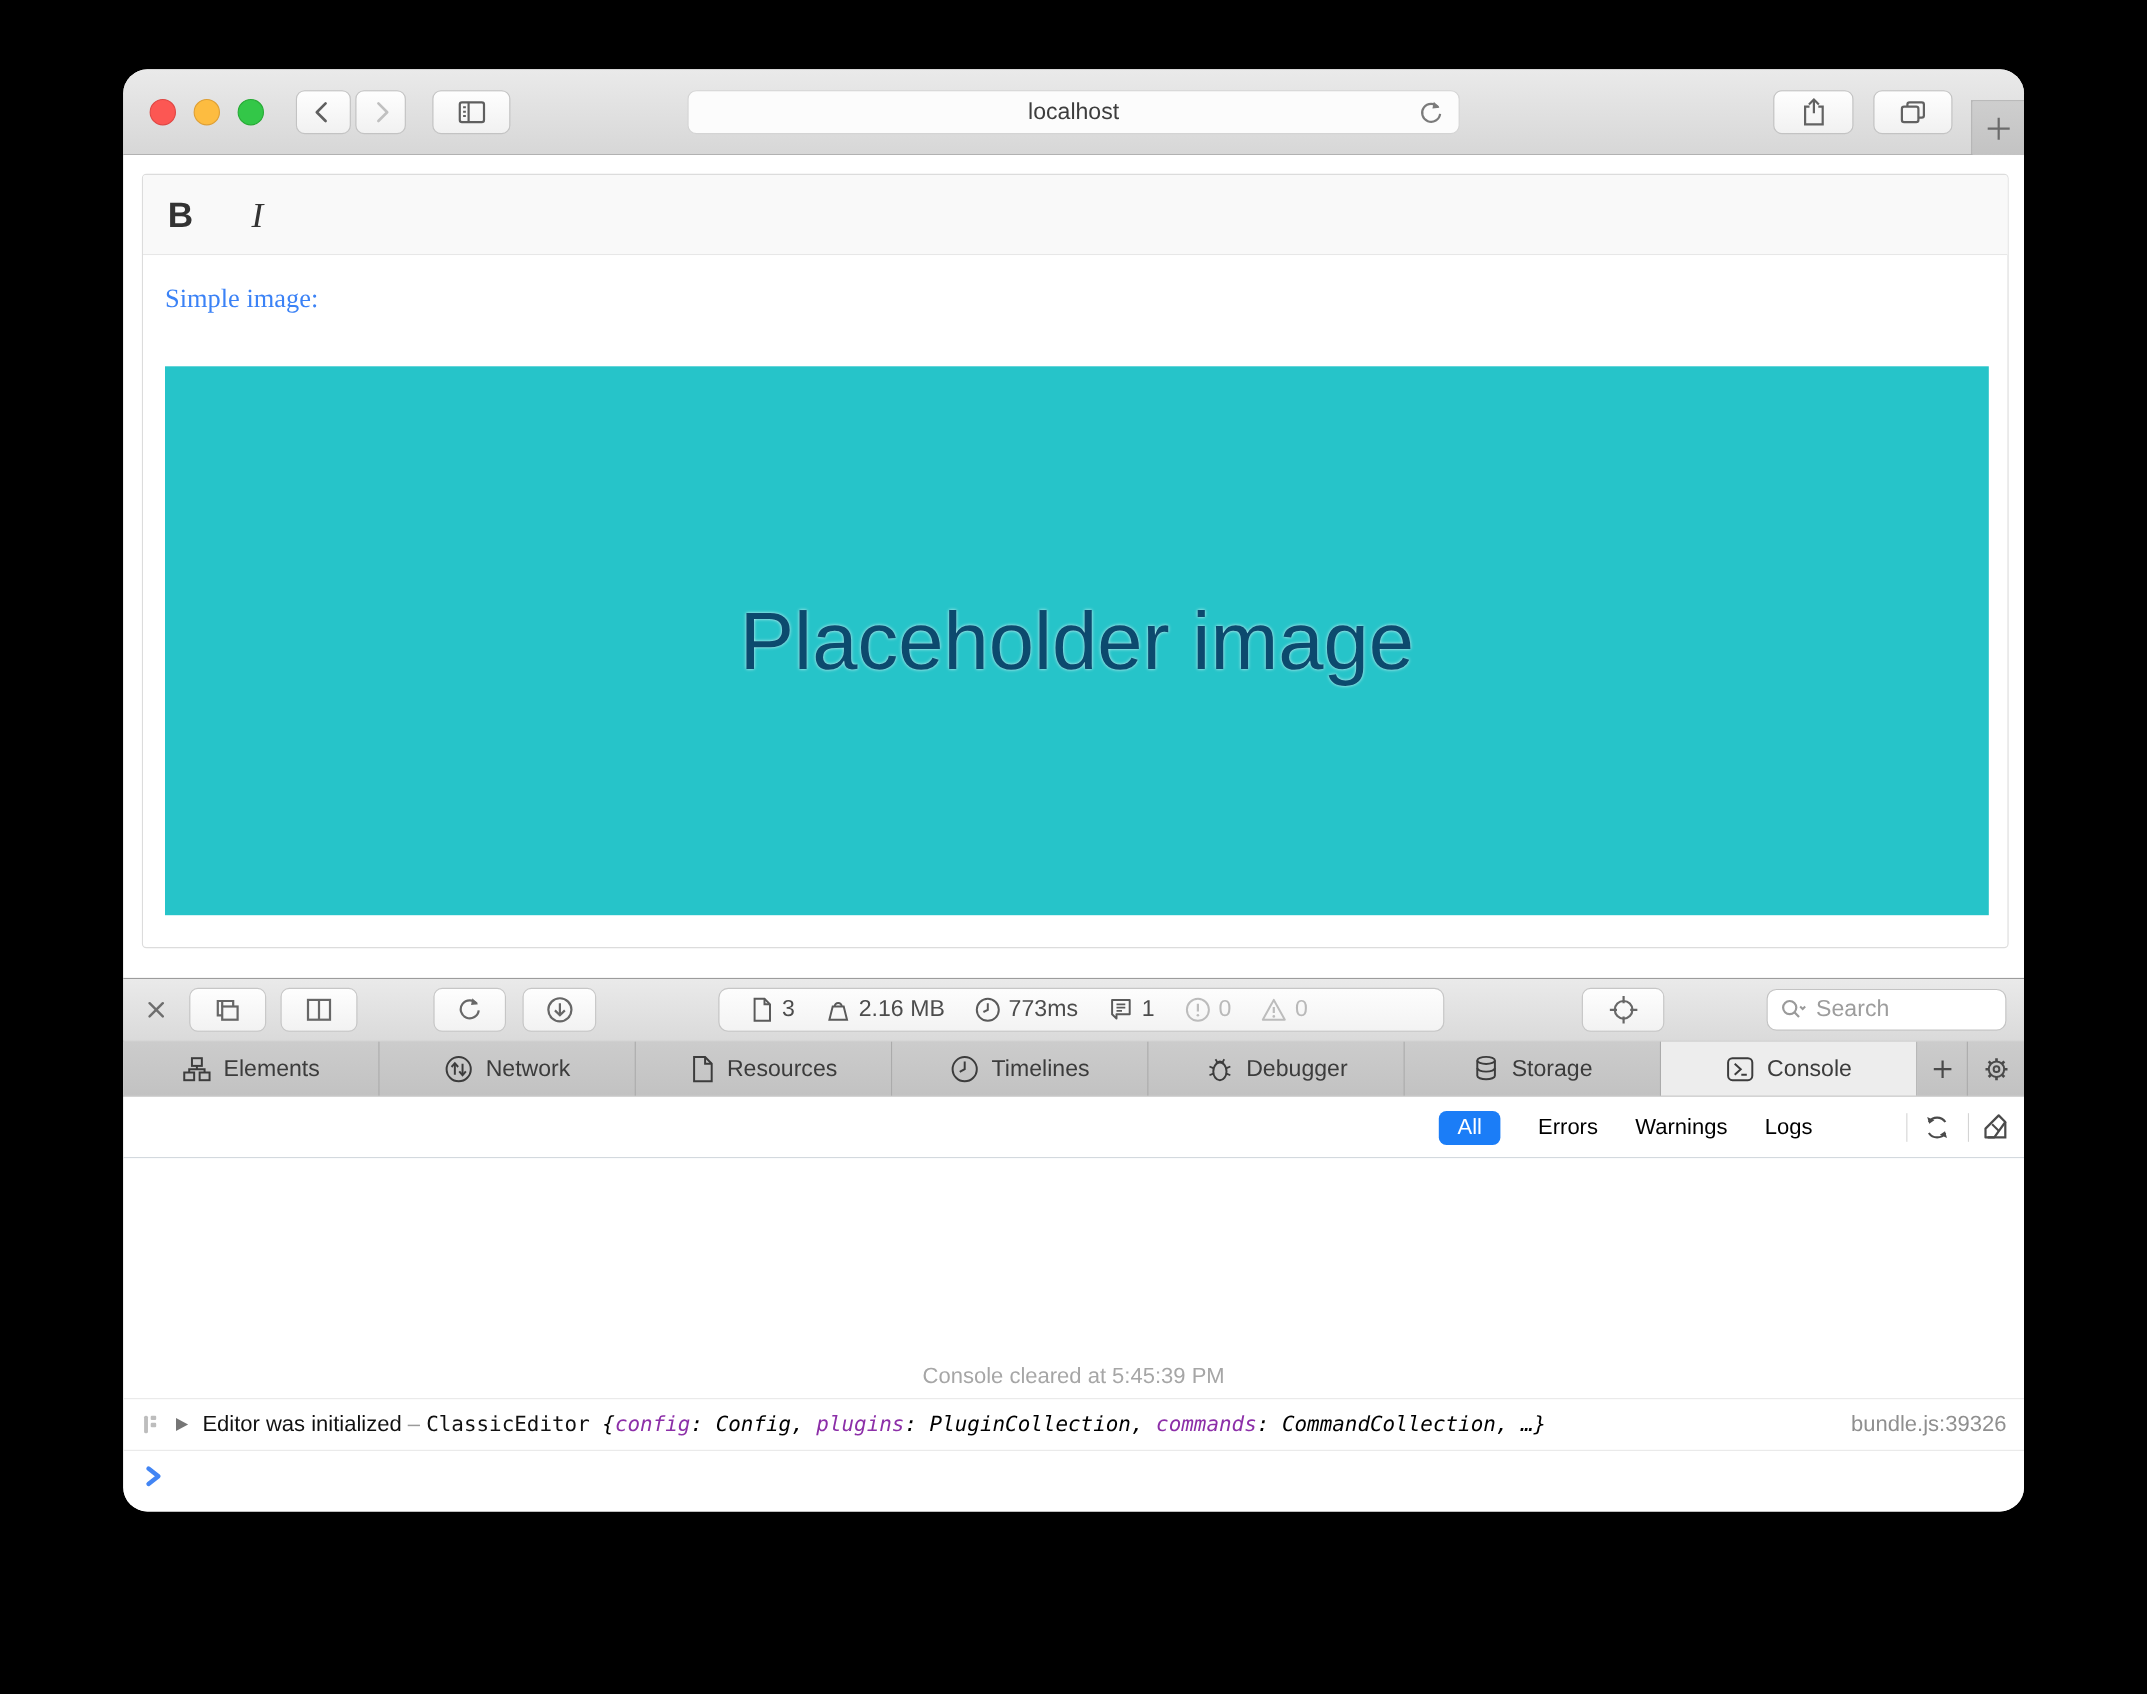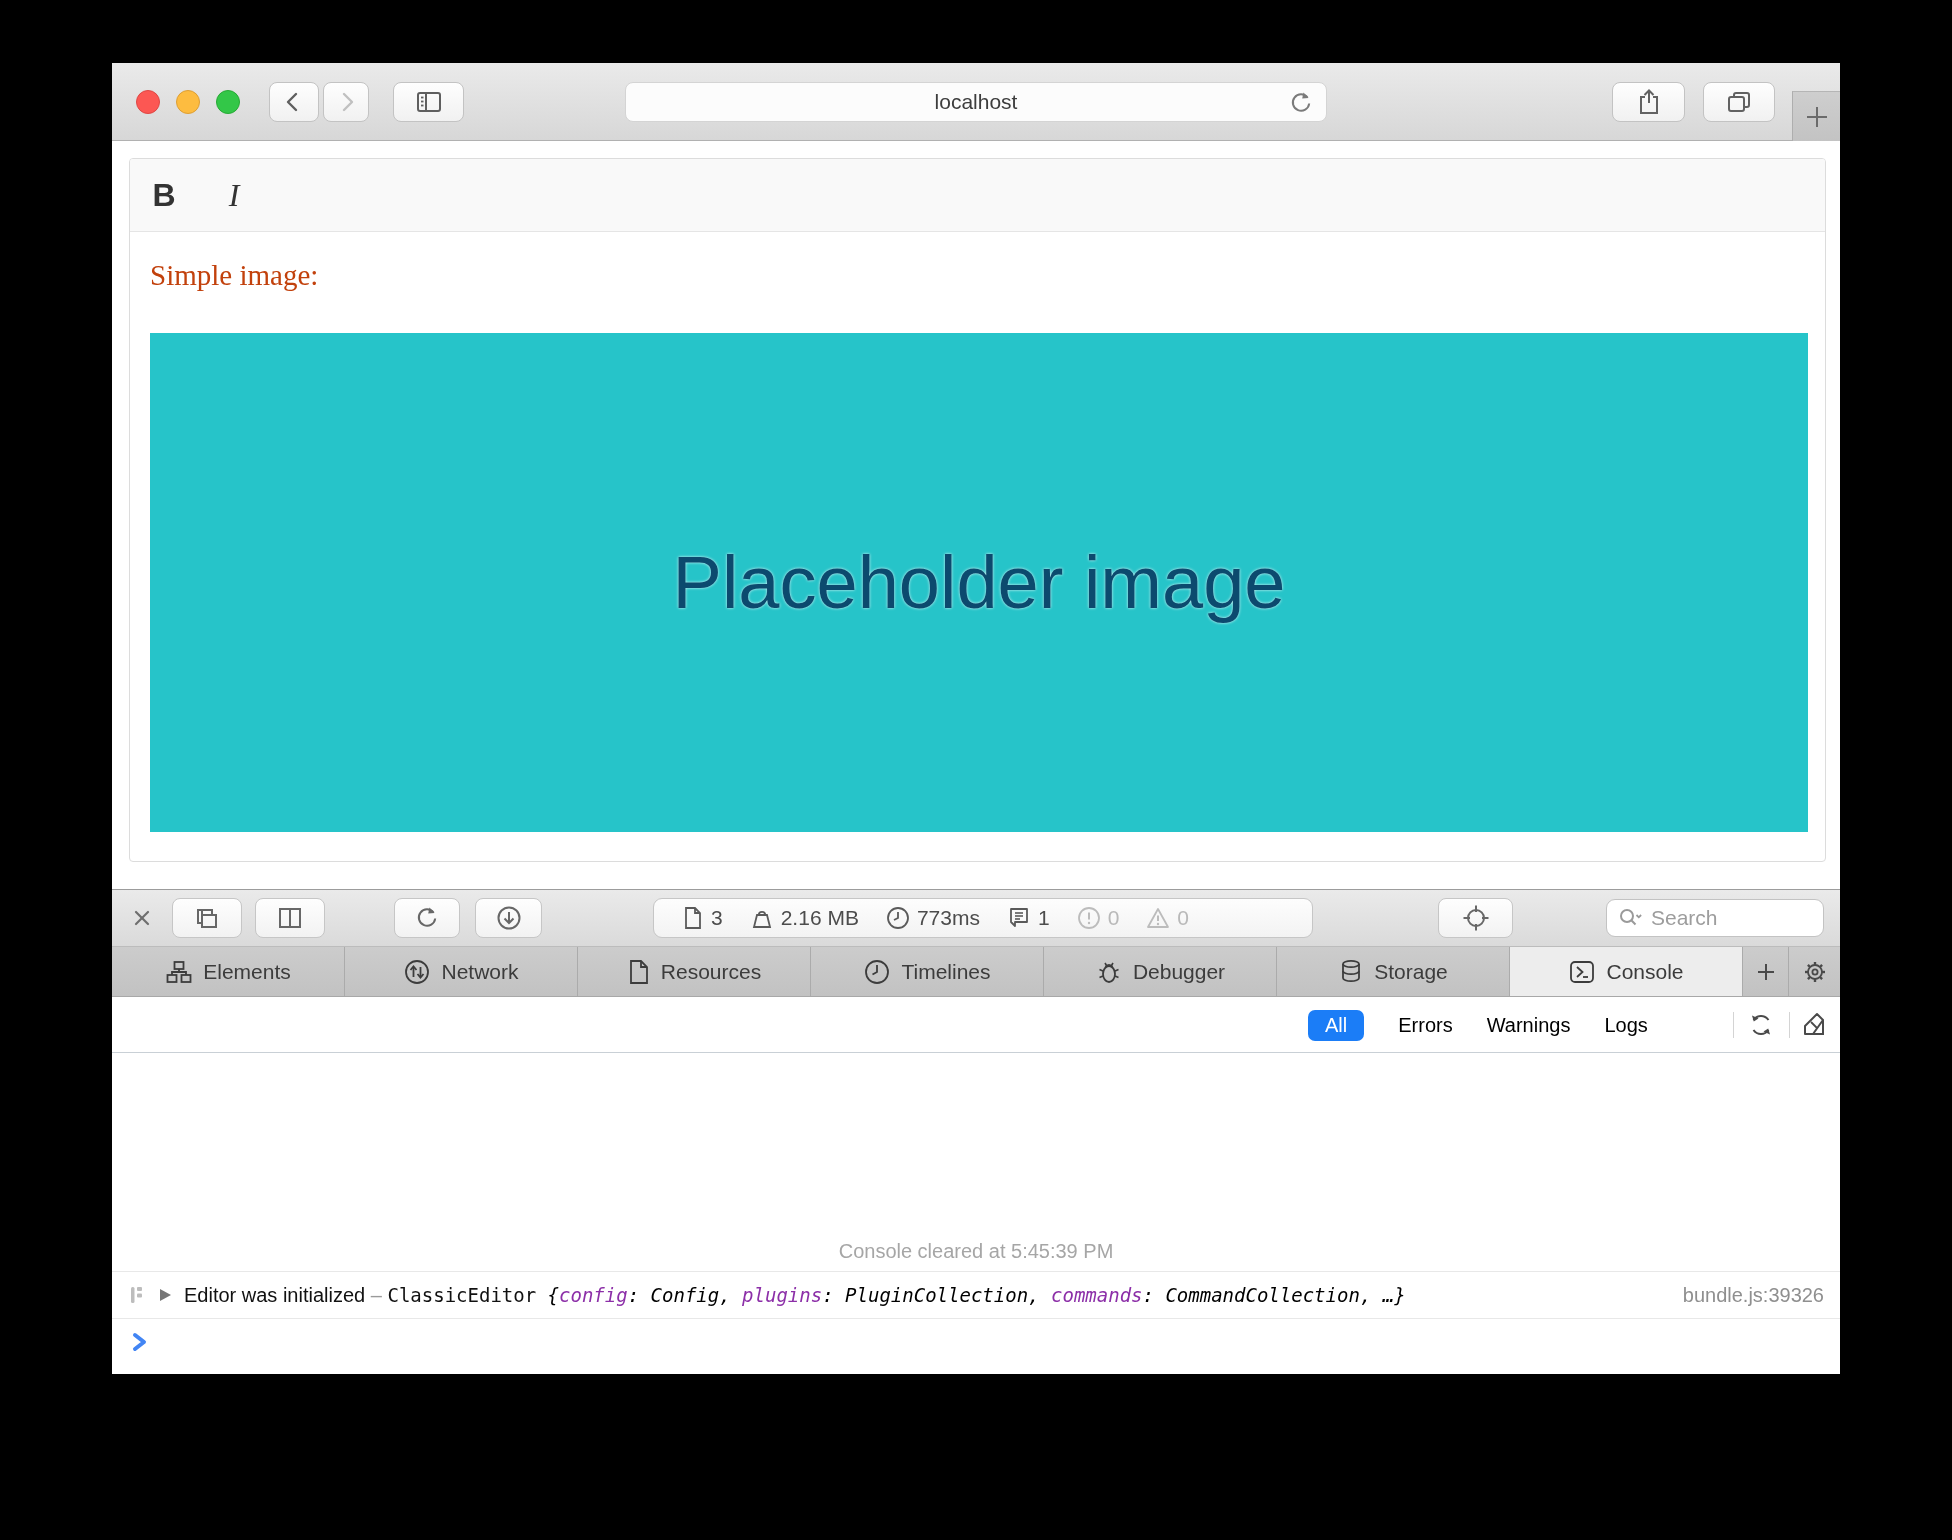--- a/index.html
+++ b/index.html
@@ -1,19 +1,19 @@
 <!DOCTYPE html>
 <html><head>
 <meta charset="utf-8">
 <style>
   html,body{margin:0;padding:0;background:#000;width:1952px;height:1540px;overflow:hidden;
             font-family:"Liberation Sans",sans-serif;-webkit-font-smoothing:antialiased;}
   .abs{position:absolute;}
   #window{position:absolute;left:112px;top:63px;width:1728px;height:1311px;background:#fff;
-          border-radius:0;overflow:hidden;}
+          border-radius:22px;overflow:hidden;}
 
   
   #titlebar{position:absolute;left:0;top:0;width:100%;height:77px;
             background:linear-gradient(#eaeaea,#d7d7d7);border-bottom:1px solid #b1b1b1;}
   .light{position:absolute;top:27px;width:24px;height:24px;border-radius:50%;}
   .mbtn{position:absolute;top:19px;height:40px;background:linear-gradient(#fefefe,#f1f1f1);
         border:1px solid #c3c3c3;border-radius:8px;box-sizing:border-box;
         display:flex;align-items:center;justify-content:center;}
   #urlfield{position:absolute;left:513px;top:19px;width:702px;height:40px;background:#fcfcfc;
             border:1px solid #d4d4d4;border-radius:8px;box-sizing:border-box;
@@ -27,21 +27,21 @@
   #page{position:absolute;left:0;top:78px;width:100%;height:748px;background:#fff;}
   #editor{position:absolute;left:17px;top:17px;width:1697px;height:704px;border:1px solid #dcdcdc;
           border-radius:4px;box-sizing:border-box;background:#fff;}
   #ed-toolbar{position:absolute;left:0;top:0;width:100%;height:72px;background:#f9f9f9;
               border-bottom:1px solid #e5e5e5;border-radius:3px 3px 0 0;}
   .edbtn{position:absolute;top:12px;width:48px;height:48px;display:flex;align-items:center;
          justify-content:center;color:#333;border-radius:4px;}
   #ed-bold{left:10px;font-weight:bold;font-size:32px;}
   #ed-italic{left:80px;font-family:"Liberation Serif",serif;font-style:italic;font-size:32px;}
   #ed-paragraph{position:absolute;left:20px;top:100px;font-family:"Liberation Serif",serif;
-                font-size:29px;color:#c2410c;}
+                font-size:24px;color:#3b82f6;}
   #ph-image{position:absolute;left:20px;top:174px;width:1658px;height:499px;background:#26c4c9;
             display:flex;align-items:center;justify-content:center;}
   #ph-image span{color:#0c4a6e;font-size:74px;letter-spacing:0px;
                  text-shadow:0 0 3px rgba(255,255,255,.85);}
 
   
   #devtools{position:absolute;left:0;top:826px;width:100%;height:485px;border-top:1px solid #9c9c9c;box-sizing:border-box;}
   #dt-toolbar{position:absolute;left:0;top:0;width:100%;height:57px;
               background:linear-gradient(#eaeaea,#dadada);border-bottom:1px solid #bcbcbc;box-sizing:border-box;}
   .dtbtn{position:absolute;top:8px;height:40px;background:linear-gradient(#fefefe,#f2f2f2);

